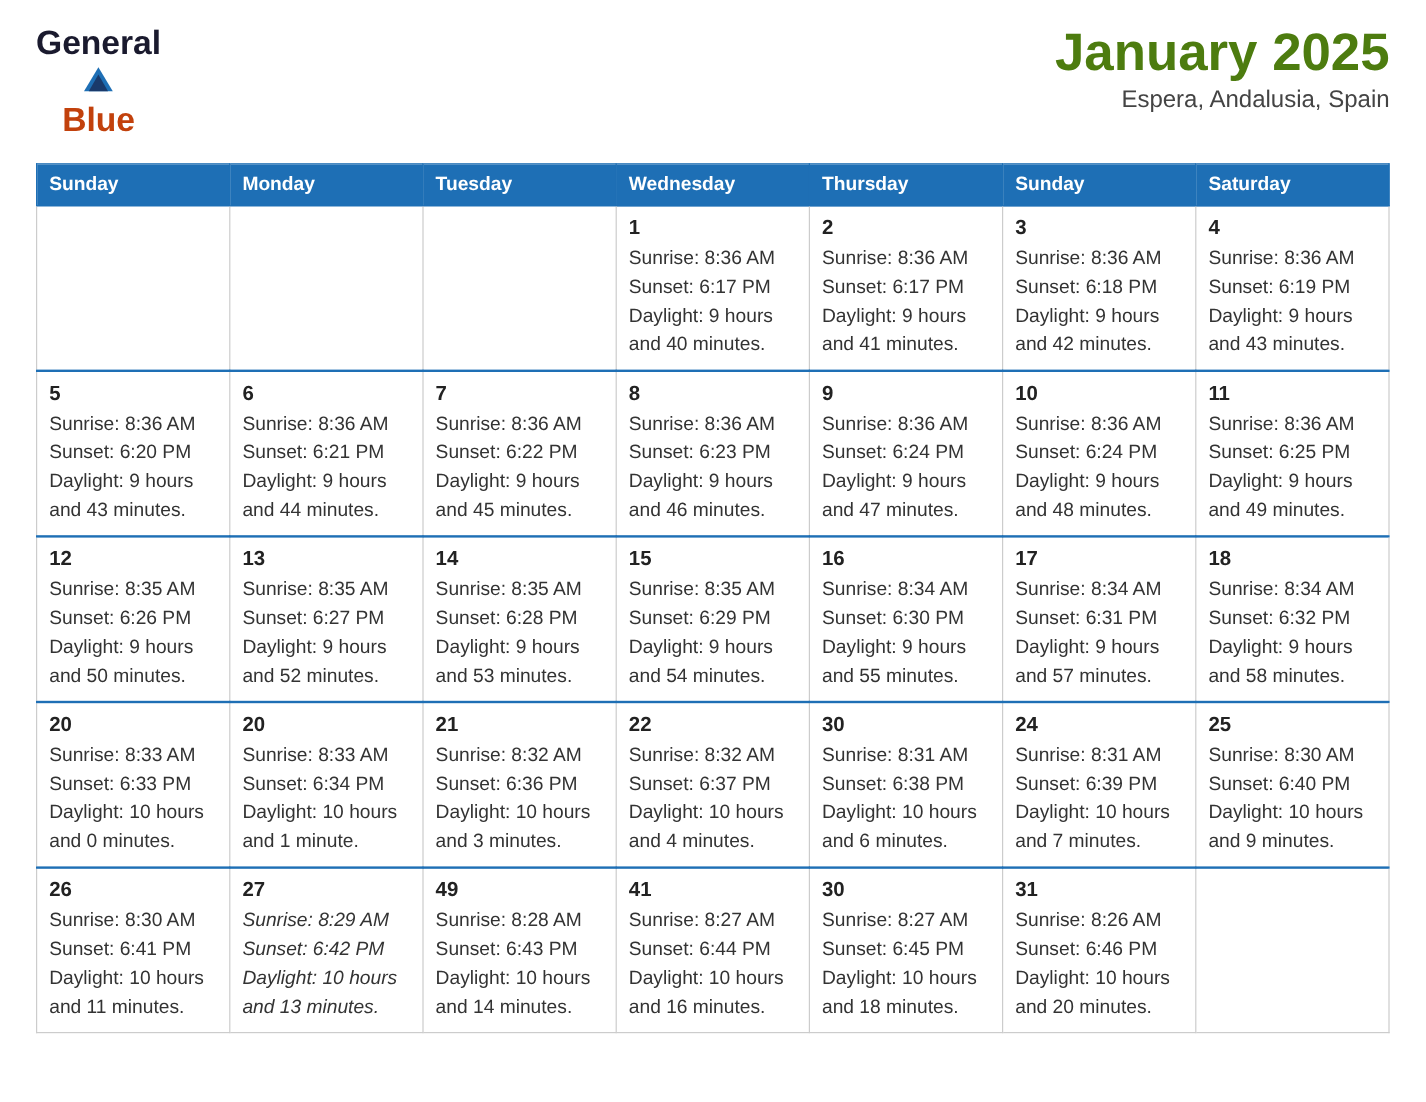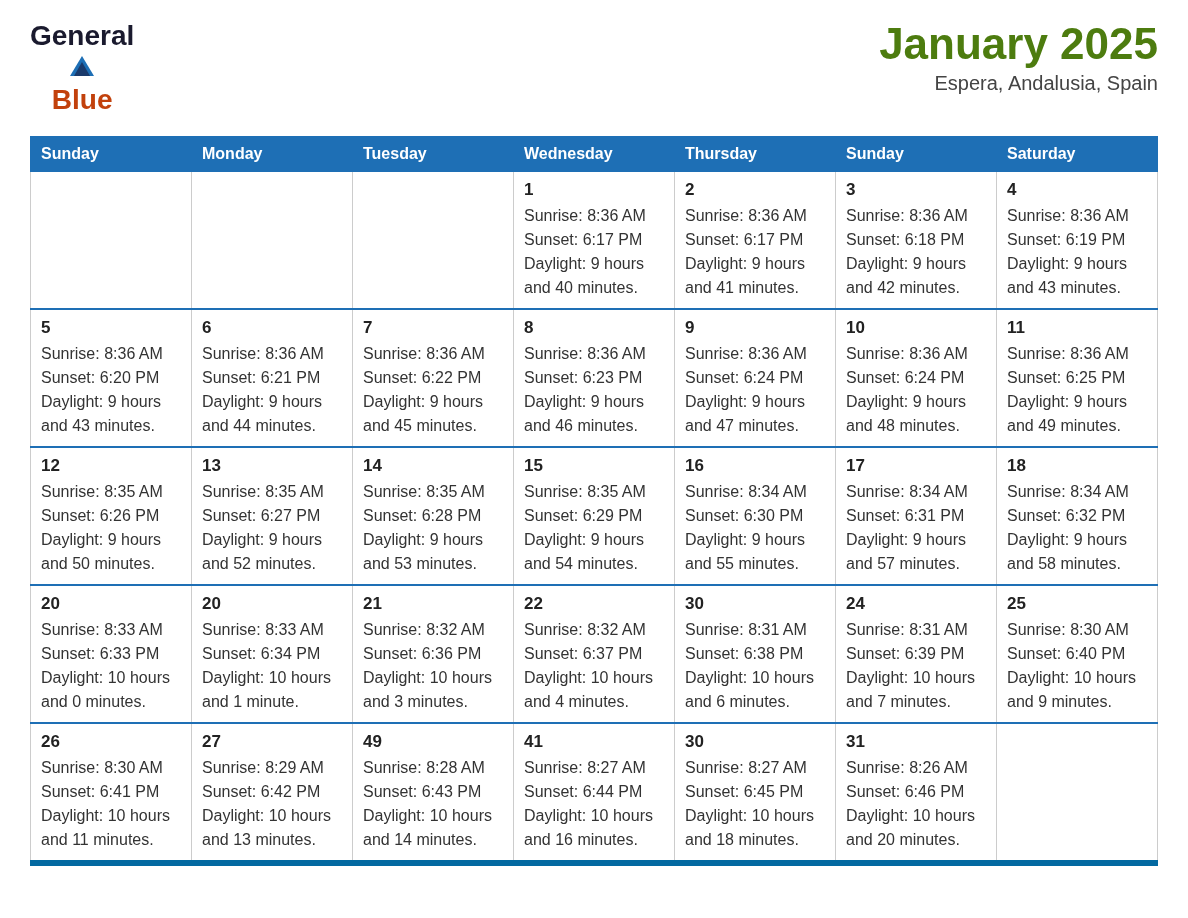--- a/index.html
+++ b/index.html
@@ -85,21 +85,21 @@
     }
     .day-info {
       font-size: 16px;
       color: #333;
       line-height: 1.5;
     }
     .empty-cell {
       background: #fff;
     }
     tbody tr:last-child {
-      border-bottom: 6px solid #0369a1;
+      border-bottom: 1px solid #0369a1;
     }
   </style>
 </head>
 <body>
 
 <div class="header">
   <div class="logo">
     <span class="logo-text-general">General</span>
     <svg class="logo-icon" viewBox="0 0 32 32" xmlns="http://www.w3.org/2000/svg">
       <polygon points="16,4 28,24 4,24" fill="#1e6fb5"></polygon>
@@ -315,21 +315,21 @@
       <tr>
         <td>
           <span class="day-number">26</span>
           <div class="day-info" style="white-space: pre-line;">Sunrise: 8:30 AM
 Sunset: 6:41 PM
 Daylight: 10 hours
 and 11 minutes.</div>
         </td>
         <td>
           <span class="day-number">27</span>
-          <div class="day-info" style="white-space: pre-line;">Sunrise: 8:29 AM
+          <div class="day-info" style="white-space: pre-line; font-style: italic;">Sunrise: 8:29 AM
 Sunset: 6:42 PM
 Daylight: 10 hours
 and 13 minutes.</div>
         </td>
         <td>
           <span class="day-number">49</span>
           <div class="day-info" style="white-space: pre-line;">Sunrise: 8:28 AM
 Sunset: 6:43 PM
 Daylight: 10 hours
 and 14 minutes.</div>

